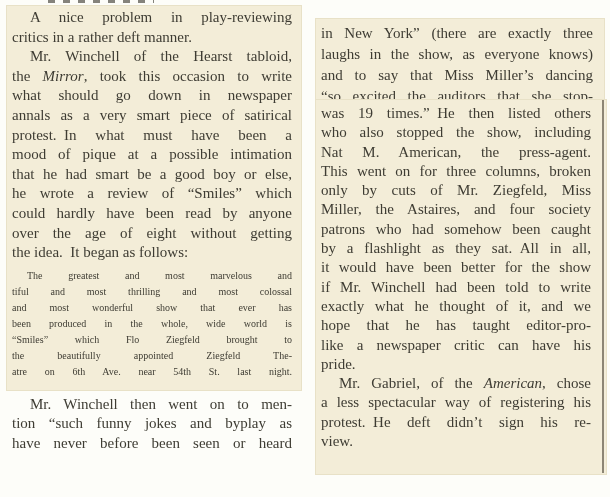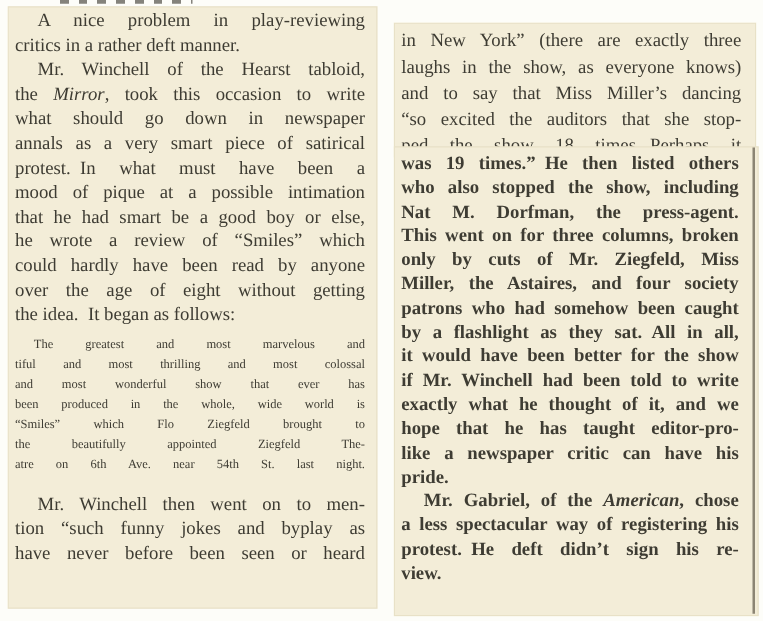--- a/index.html
+++ b/index.html
@@ -12,31 +12,30 @@
     overflow: hidden;
   }
   .scan-block {
     position: absolute;
     background: var(--paper, #f3edd8);
     color: var(--ink, #3e3c33);
     box-shadow: inset 0 0 0 1px rgba(213, 202, 170, 0.35);
     box-sizing: border-box;
   }
   #block-left {
-    left: 6px; top: 5px; width: 296px; height: 482px;
+    left: 6px; top: 5px; width: 296px; height: 386px;
     padding: 3px 10px 0 6px;
   }
   #block-right-top {
     left: 315px; top: 18px; width: 290px; height: 108px;
     padding: 5px 12px 0 6px;
   }
   #block-right-bottom {
-    left: 315px; top: 117px; width: 292px; height: 376px;
+    left: 315px; top: 99px; width: 292px; height: 376px;
     padding: 5px 16px 0 6px;
-    font-weight: bold;
   }
   .line {
     text-align: justify;
     text-align-last: justify;
     white-space: normal;
     font-size: 15px;
   }
   #block-left .line { line-height: 19.6px; }
   #block-right-top .line { line-height: 21px; }
   #block-right-bottom .line { line-height: 19.3px; }
@@ -112,21 +111,21 @@
       <div class="line">“so excited the auditors that she stop-</div>
       <div class="line">ped the show 18 times. Perhaps it</div>
     </div>
   </div>
 
 <div id="block-right-bottom" class="scan-block" style="position:absolute;">
   <div id="edge-line"></div>
 <div class="block para">
       <div class="line">was 19 times.” He then listed others</div>
       <div class="line">who also stopped the show, including</div>
-      <div class="line">Nat M. Dorfman, the press-agent.</div>
+      <div class="line">Nat M. American, the press-agent.</div>
       <div class="line">This went on for three columns, broken</div>
       <div class="line">only by cuts of Mr. Ziegfeld, Miss</div>
       <div class="line">Miller, the Astaires, and four society</div>
       <div class="line">patrons who had somehow been caught</div>
       <div class="line">by a flashlight as they sat. All in all,</div>
       <div class="line">it would have been better for the show</div>
       <div class="line">if Mr. Winchell had been told to write</div>
       <div class="line">exactly what he thought of it, and we</div>
       <div class="line">hope that he has taught editor-pro-</div>
       <div class="line">like a newspaper critic can have his</div>

